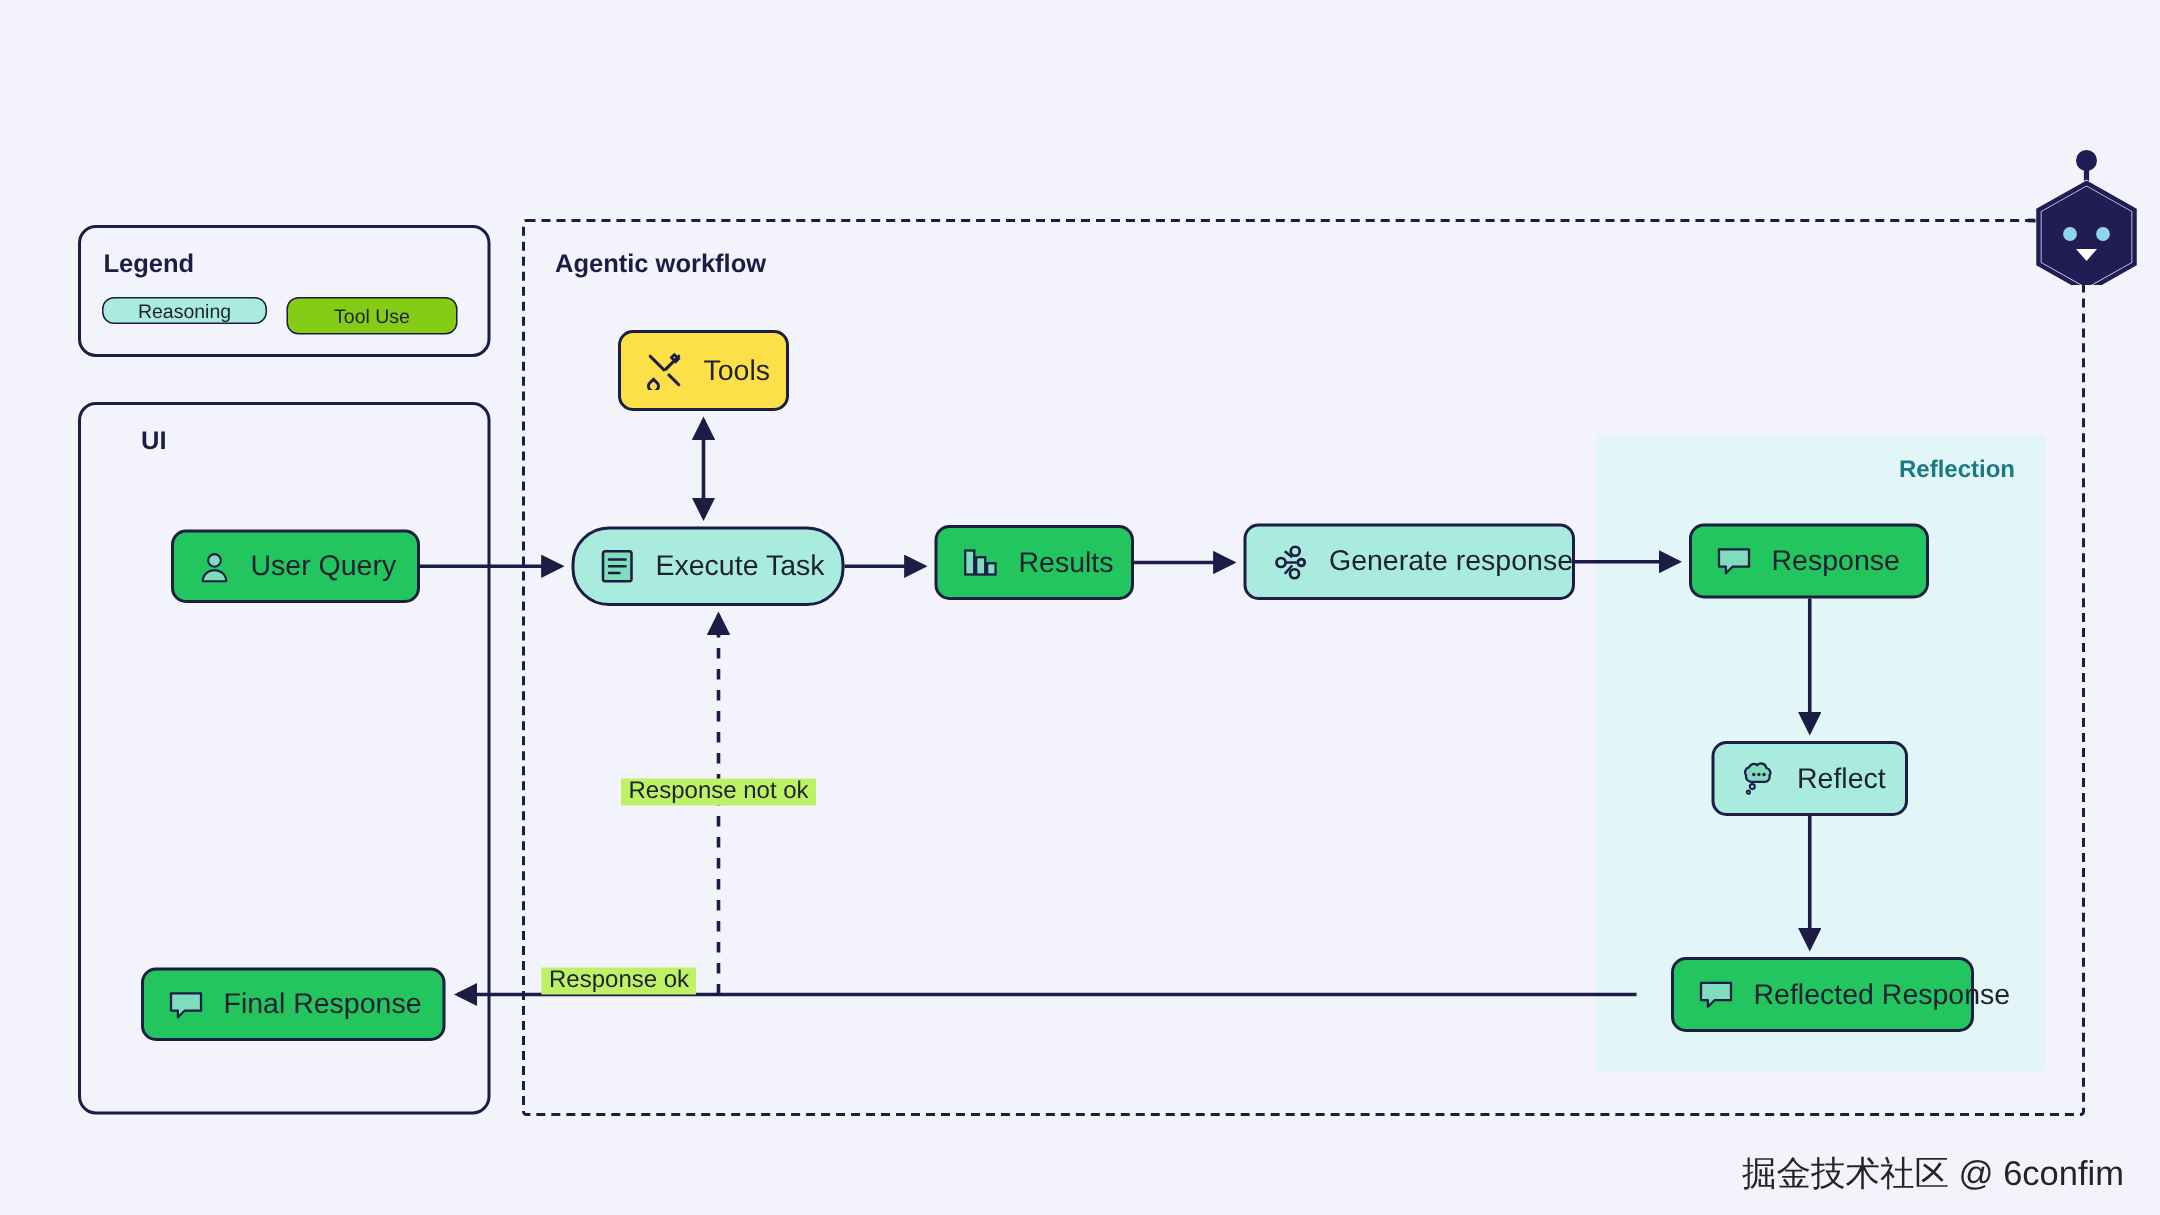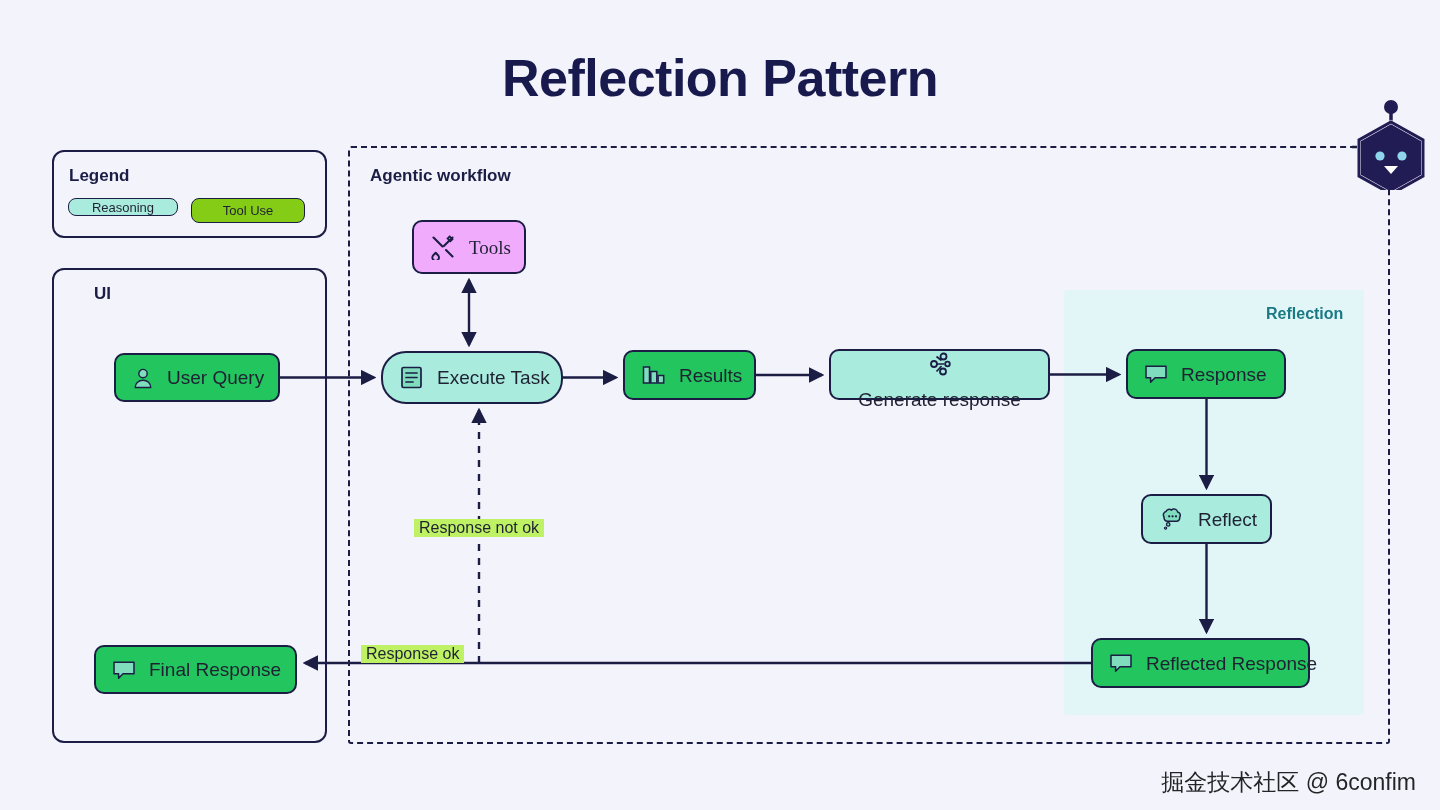--- a/index.html
+++ b/index.html
@@ -66,21 +66,21 @@
     padding: 0 16px;
     gap: 13px;
   }
   .node .label {
     font-size: 19px;
     color: #1f2133;
     white-space: nowrap;
     line-height: 1;
   }
   .node.mint { background: #a9ecdd; }
-  .node.lavender { background: #f0abfc; font-family: Liberation Serif, serif; }
+  .node.lavender { background: #fde047; }
 
   .node .icon {
     display: flex;
     align-items: center;
     justify-content: center;
     flex: 0 0 auto;
   }
 
   
   .chip {
@@ -148,21 +148,20 @@
     color: #000000;
     white-space: nowrap;
     opacity: 0.85;
   }
 </style>
 </head>
 <body>
 
 <div id="canvas">
 
-  <div id="page-title">Reflection Pattern</div>
 
   <div id="reflection-region" style="left:1064px; top:290px; width:300px; height:425px;"></div>
 
   <div class="dashed-region" style="left:348px; top:146px; width:1042px; height:598px;"></div>
   <div class="panel-label" style="left:370px; top:166px;">Agentic workflow</div>
 
   <div id="reflection-label" style="left:1266px; top:305px;">Reflection</div>
 
   <div class="panel" style="left:52px; top:150px; width:275px; height:88px;"></div>
   <div class="panel-label" style="left:69px; top:166px;">Legend</div>
@@ -221,21 +220,21 @@
     <span class="icon">
       <svg width="25" height="24" viewBox="0 0 25 24">
         <rect x="2.5" y="4" width="6" height="16" fill="#7fdcbc" stroke="#1b1d45" stroke-width="1.5"></rect>
         <rect x="9.8" y="8.5" width="6" height="11.5" fill="#7fdcbc" stroke="#1b1d45" stroke-width="1.5"></rect>
         <rect x="17.1" y="12.5" width="5.6" height="7.5" fill="#7fdcbc" stroke="#1b1d45" stroke-width="1.5"></rect>
       </svg>
     </span>
     <span class="label">Results</span>
   </div>
 
-  <div class="node mint" style="left:829px; top:349px; width:221px; height:51px;flex-direction:column;">
+  <div class="node mint" style="left:829px; top:349px; width:221px; height:51px;">
     <span class="icon">
       <svg width="26" height="26" viewBox="0 0 26 26">
         <path d="M9.5 5.5L14.5 9.5M9.5 20.5L14.5 15M9.5 13h8" stroke="#1b1d45" stroke-width="1.7"></path>
         <circle cx="16.5" cy="5.5" r="3" fill="none" stroke="#1b1d45" stroke-width="1.8"></circle>
         <circle cx="7" cy="13" r="3" fill="none" stroke="#1b1d45" stroke-width="1.8"></circle>
         <circle cx="20.5" cy="13" r="2.3" fill="none" stroke="#1b1d45" stroke-width="1.8"></circle>
         <circle cx="16" cy="20.5" r="3" fill="none" stroke="#1b1d45" stroke-width="1.8"></circle>
       </svg>
     </span>
     <span class="label">Generate response</span>
@@ -257,21 +256,21 @@
         <circle cx="10.2" cy="9.3" r="1.15" fill="#1b1d45"></circle>
         <circle cx="13.6" cy="9.3" r="1.15" fill="#1b1d45"></circle>
         <circle cx="17" cy="9.3" r="1.15" fill="#1b1d45"></circle>
         <circle cx="9.2" cy="17.4" r="1.7" fill="#7fdcbc" stroke="#1b1d45" stroke-width="1.3"></circle>
         <circle cx="6.6" cy="21.1" r="1.1" fill="#7fdcbc" stroke="#1b1d45" stroke-width="1.2"></circle>
       </svg>
     </span>
     <span class="label">Reflect</span>
   </div>
 
-  <div class="node" style="left:1091px; top:638px; width:219px; height:50px;">
+  <div class="node" style="left:1114px; top:638px; width:202px; height:50px;">
     <span class="icon">
       <svg width="24" height="22" viewBox="0 0 24 22">
         <path d="M2 3.2h20v11.6h-11l-4.4 4.4v-4.4H2z" fill="#7fdcbc" stroke="#1b1d45" stroke-width="1.5" stroke-linejoin="round"></path>
       </svg>
     </span>
     <span class="label">Reflected Response</span>
   </div>
 
   <svg id="edges">
     <defs>

